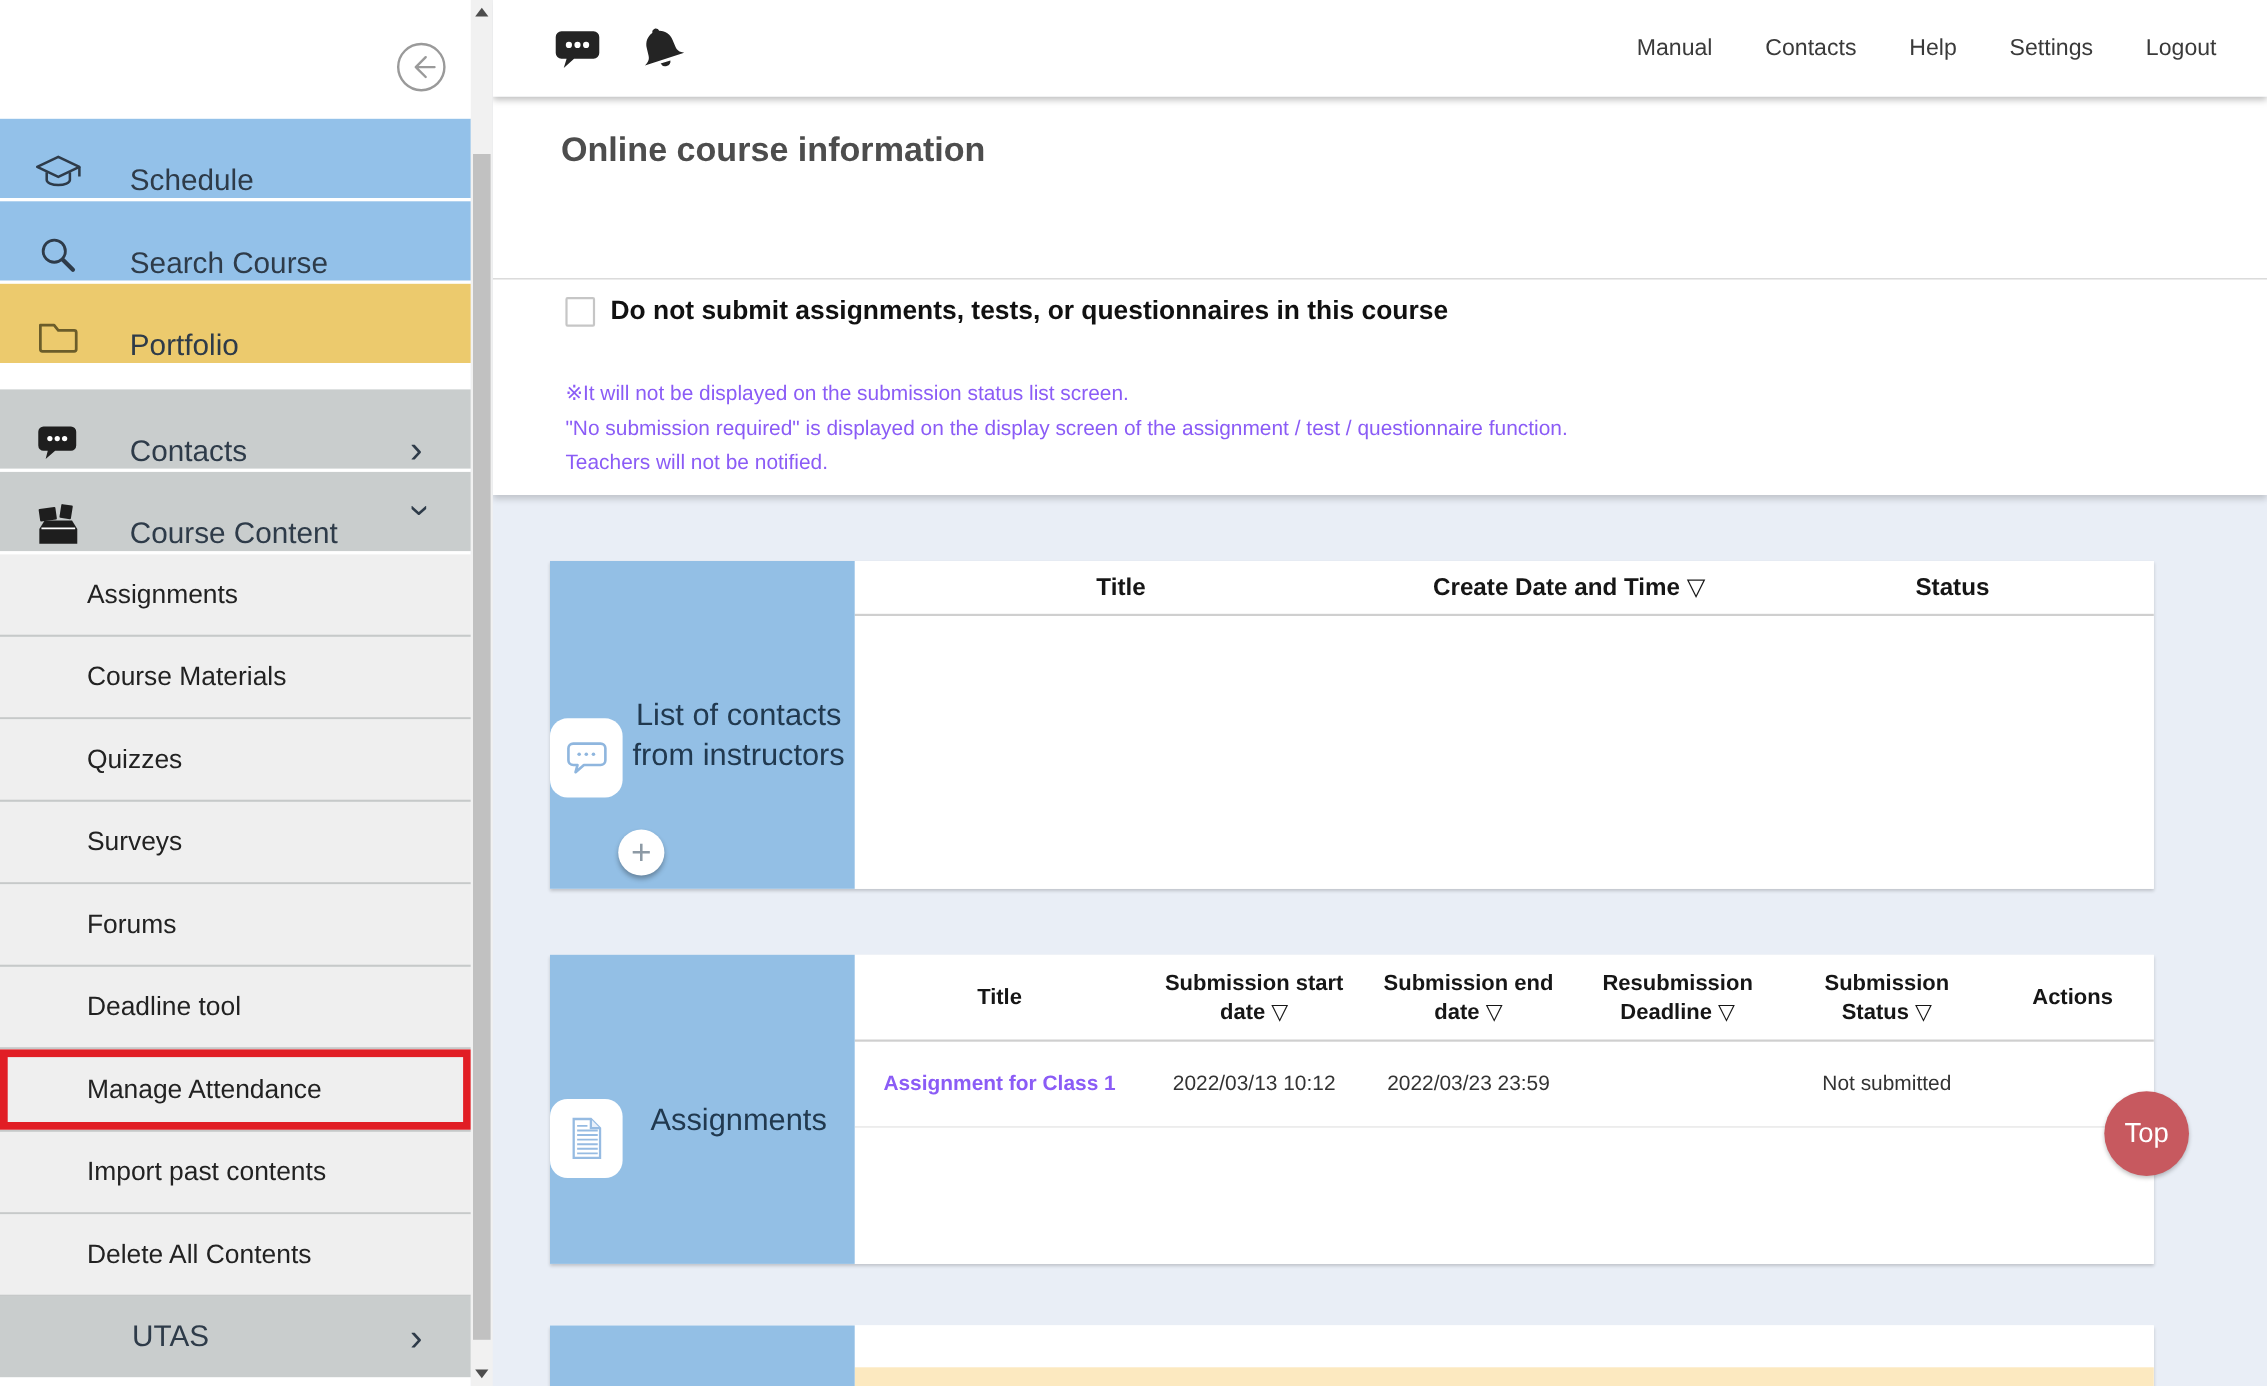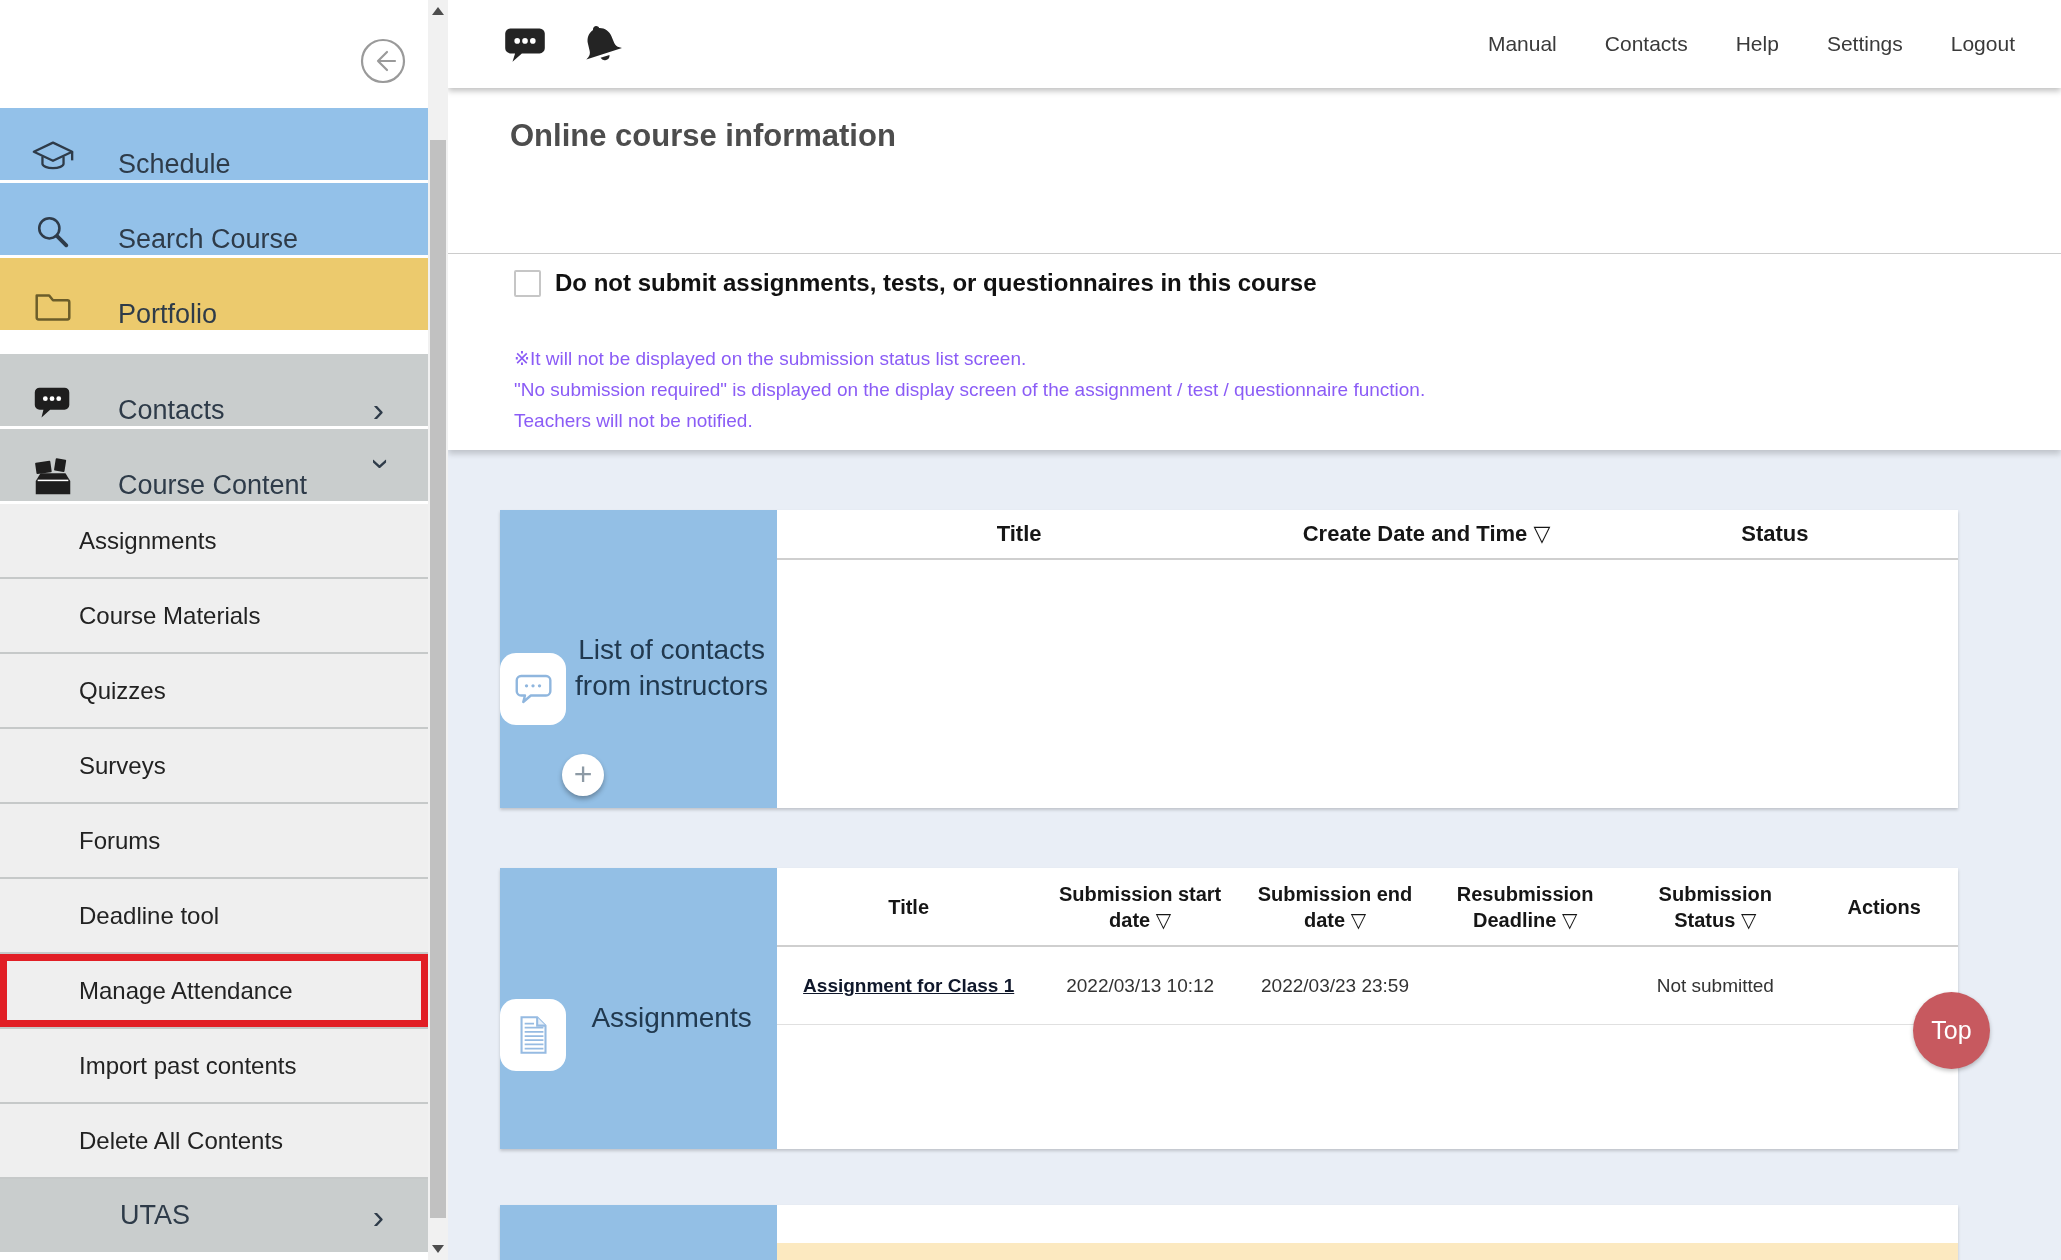--- a/index.html
+++ b/index.html
@@ -62,21 +62,21 @@
   .plus-glyph{font-size:32px;color:#8d9aa5;line-height:1;margin-top:-3px;}
   .tablewrap{flex:1;background:#fff;display:flex;flex-direction:column;}
   .thead{display:flex;align-items:center;border-bottom:2px solid #cfcfcf;}
   .thead-1{height:48px;}
   .thead-2{height:77px;}
   .th{font-weight:bold;color:#161616;text-align:center;padding:0 8px;box-sizing:border-box;}
   .thead-1 .th{font-size:22px;}
   .thead-2 .th{font-size:20px;line-height:26px;}
   .trow{display:flex;align-items:center;height:77px;border-bottom:1px solid #e0e0e0;}
   .td{text-align:center;font-size:19px;color:#333;padding:0 8px;box-sizing:border-box;line-height:25px;}
-  .td-title{font-weight:bold;color:#0f172a;text-decoration:underline;}
+  .td-title{font-weight:bold;color:#8b5cf6;}
   
   .c1a{width:41%;} .c1b{width:28%;} .c1c{width:31%;}
   
   .c2a{width:22.3%;} .c2b{width:16.9%;} .c2c{width:16.1%;} .c2d{width:16.1%;} .c2e{width:16.1%;} .c2f{width:12.5%;}
   .row-white{height:38px;background:#fff;}
   .row-yellow{flex:1;background:#fce9c0;}
   .top-btn{position:absolute;left:1913px;top:992px;width:77px;height:77px;border-radius:50%;
            background:#c7595f;color:#fff;display:flex;align-items:center;justify-content:center;
            font-size:25px;z-index:9;cursor:pointer;box-shadow:0 2px 4px rgba(0,0,0,0.25);}
 </style>

